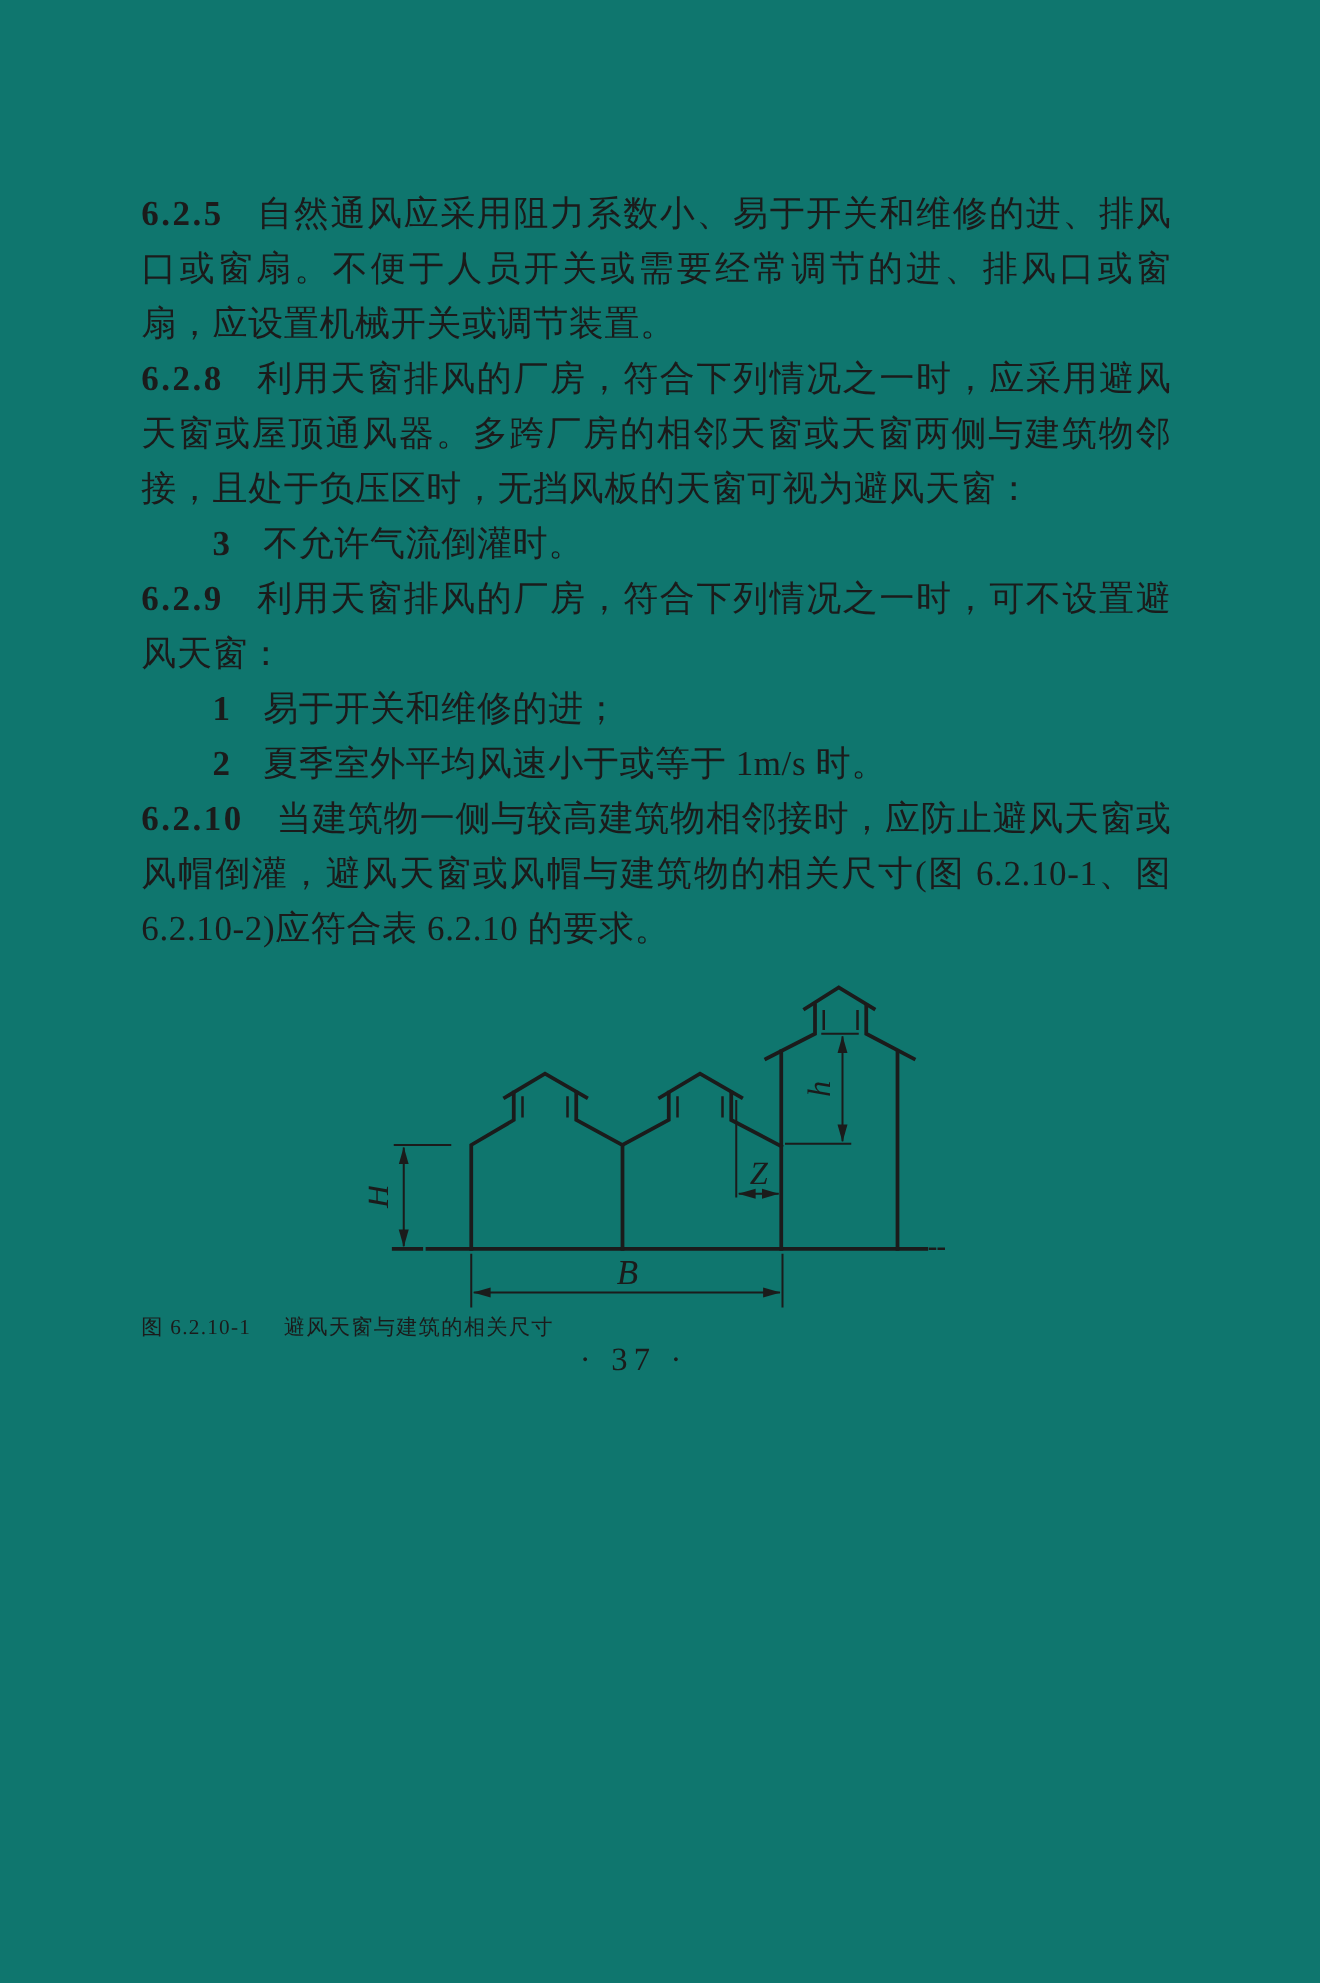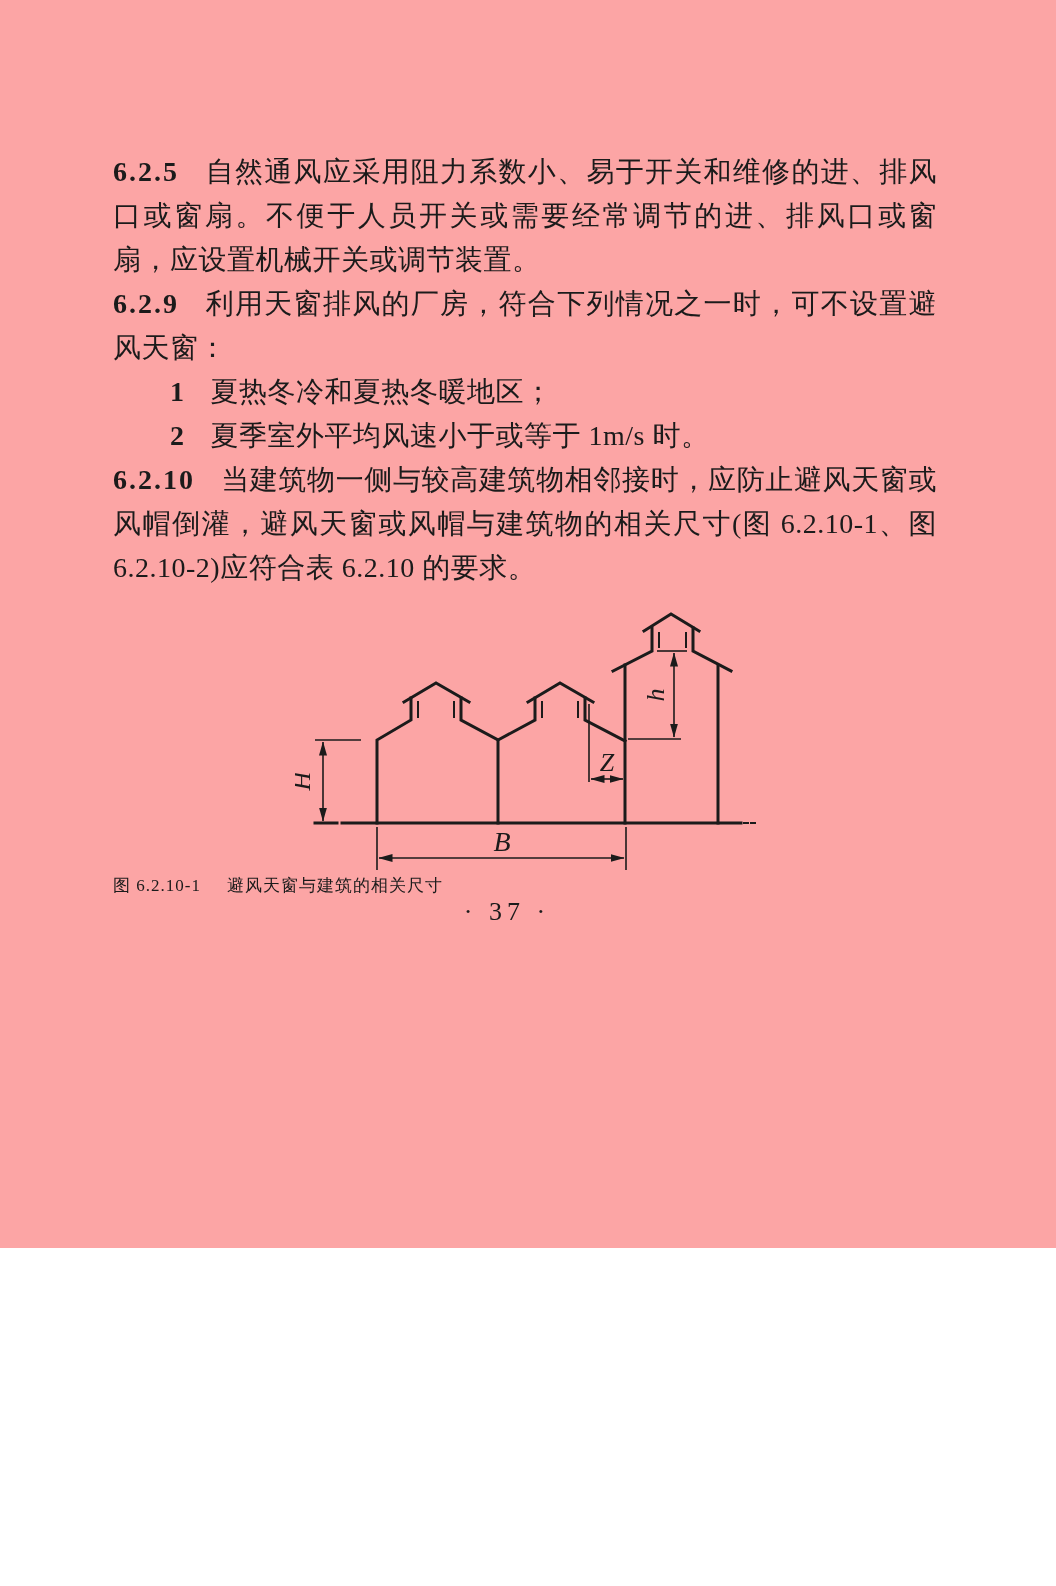--- a/index.html
+++ b/index.html
@@ -1,21 +1,21 @@
 <!DOCTYPE html>
 <html><head>
 <meta charset="utf-8">
 <style>
   html,body{margin:0;padding:0;}
   body{
     width:1056px;height:1586px;background:#ffffff;color:#1b1b1b;
     font-family:"Liberation Serif","DejaVu Serif",serif;
     -webkit-font-smoothing:antialiased;
   }
-  .page{position:relative;width:1056px;height:1248px;background:#fca5a5;overflow:hidden;}
+  .page{position:relative;width:1056px;height:1586px;background:#0f766e;overflow:hidden;}
   .content{position:absolute;left:113px;top:150px;width:824px;}
   p.clause{
     margin:0;font-size:28px;line-height:44px;text-align:justify;
     letter-spacing:0.5px;text-justify:inter-ideograph;
   }
   .cnum{font-weight:700;letter-spacing:2px;padding-right:26px;white-space:nowrap;}
   p.item{
     margin:0;font-size:28px;line-height:44px;text-align:justify;
     letter-spacing:0.5px;padding-left:57px;
   }
@@ -35,25 +35,27 @@
 </head>
 <body>
 
 <div class="page">
   <main class="content">
 
     <p class="clause"><span class="cnum">6.2.5</span><span>自然通风应采用阻力系数小、易于开关和维修的进、排风口或窗扇。不便于人员开关或需要经常调节的进、排风口或窗扇，应设置机械开关或调节装置。</span></p>
 
 
 
+    <p class="clause"><span class="cnum">6.2.8</span><span>利用天窗排风的厂房，符合下列情况之一时，应采用避风天窗或屋顶通风器。多跨厂房的相邻天窗或天窗两侧与建筑物邻接，且处于负压区时，无挡风板的天窗可视为避风天窗：</span></p>
 
+    <p class="item"><span class="inum">3</span><span>不允许气流倒灌时。</span></p>
 
     <p class="clause"><span class="cnum">6.2.9</span><span>利用天窗排风的厂房，符合下列情况之一时，可不设置避风天窗：</span></p>
 
-    <p class="item"><span class="inum">1</span><span>夏热冬冷和夏热冬暖地区；</span></p>
+    <p class="item"><span class="inum">1</span><span>易于开关和维修的进；</span></p>
     <p class="item"><span class="inum">2</span><span>夏季室外平均风速小于或等于 1m/s 时。</span></p>
 
     <p class="clause"><span class="cnum">6.2.10</span><span>当建筑物一侧与较高建筑物相邻接时，应防止避风天窗或风帽倒灌，避风天窗或风帽与建筑物的相关尺寸(图 6.2.10-1、图 6.2.10-2)应符合表 6.2.10 的要求。</span></p>
 
     <figure class="fig">
       <div class="figwrap">
         <svg width="680" height="282" viewBox="0 0 680 282" role="img">
           <defs>
             <marker id="arw" viewBox="0 0 14 10" refX="13.5" refY="5" markerWidth="14" markerHeight="10" markerUnits="userSpaceOnUse" orient="auto-start-reverse">
               <path d="M14,5 L0,1 L0,9 Z" fill="#1b1b1b"></path>

